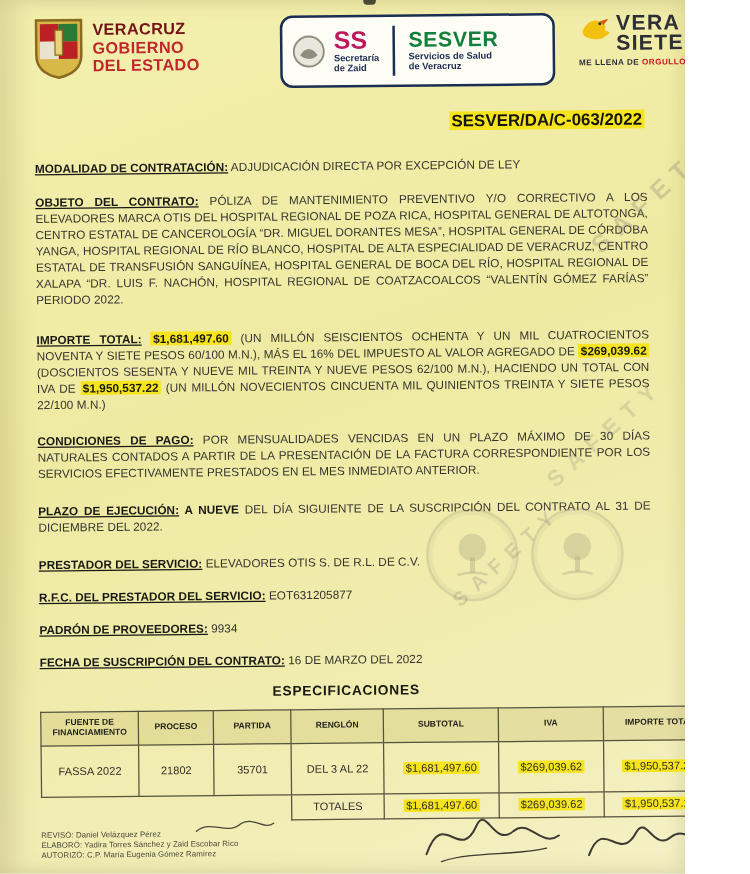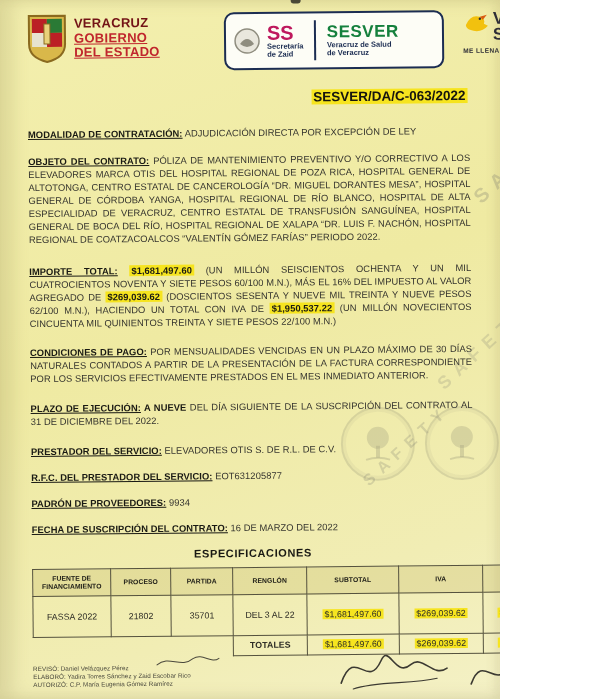--- a/index.html
+++ b/index.html
@@ -1,27 +1,27 @@
 <!DOCTYPE html>
 <html style="--highlight: #f6e41f; --accent-red: #c3161c; --navy: #1c2d52; --paper: #efeaa2;"><head>
 <meta charset="utf-8">
 <style>
   html,body{margin:0;padding:0;background:#fff;}
   .page{
-    position:relative;width:500px;height:699px;overflow:hidden;
+    position:relative;width:548px;height:699px;overflow:hidden;
     font-family:"Liberation Sans",sans-serif;color:#333;
     background:linear-gradient(160deg,#f3efae 0%,#efeaa2 45%,#f1edb4 80%,#f4f1c6 100%);
     box-shadow:inset 12px 0 18px rgba(120,110,60,.18), inset -6px 0 10px rgba(120,110,60,.10);
   }
   .content{position:absolute;inset:0;transform:rotate(-0.55deg);}
   
   .gov{position:absolute;left:30px;top:12px;display:flex;gap:7px;align-items:center;}
   .gov-lines div{font-weight:800;font-size:13px;line-height:14.5px;letter-spacing:.3px;}
   .gov-l1{color:#731316;}
-  .gov-l2,.gov-l3{color:#c0272d;text-decoration:underline;}
+  .gov-l2,.gov-l3{color:#c0272d;}
   .ssbox{
     position:absolute;left:227px;top:12px;width:220px;height:58px;background:#fdfdf6;
     border:2.5px solid #1c2d52;border-radius:10px;display:flex;align-items:center;
     padding:0 8px;box-sizing:border-box;gap:7px;
   }
   .ss-abbr{font-weight:800;font-size:20px;color:#be185d;line-height:20px;}
   .ss-dept{font-size:7.5px;color:#1c2d52;line-height:8.5px;font-weight:700;}
   .ss-div{width:1.5px;height:40px;background:#1c2d52;margin:0 4px;}
   .sesver-name{font-weight:800;font-size:17px;color:#15803d;letter-spacing:.5px;line-height:18px;}
   .sesver-sub{font-size:7.5px;color:#1c2d52;line-height:8.5px;font-weight:700;}
@@ -46,21 +46,21 @@
   .b{font-weight:800;color:#191913;}
   
   .spec-title{margin:3px 0 7px 0;text-align:center;font-size:11px;font-weight:800;color:#191913;letter-spacing:.6px;}
   table{border-collapse:collapse;table-layout:fixed;width:540px;font-size:8.8px;}
   th,td{border:1px solid #55523e;text-align:center;vertical-align:middle;padding:2px;}
   th{font-size:6.8px;line-height:8px;font-weight:800;color:#23221a;background:rgba(180,170,80,.22);height:22px;}
   td{color:#2e2d26;}
   tr.data-row td{height:36px;border-radius:17px;}
   tr.totals-row td{height:15px;}
   td.nob{border:none;background:transparent;}
-  td.tot{font-weight:700;margin-left:16px;}
+  td.tot{font-weight:400;margin-left:16px;}
   
   .footer{margin-top:7px;font-size:6.3px;line-height:8px;text-align:left;color:#4a493d;}
   
   .wm{position:absolute;inset:0;pointer-events:none;}
   .wm-text{position:absolute;font-weight:800;color:rgba(125,125,112,.30);letter-spacing:8px;transform:rotate(-42deg);}
   .wm1{left:462px;top:148px;font-size:20px;}
   .wm2{left:425px;top:338px;font-size:18px;color:rgba(125,125,112,.22);}
   .wm3{left:350px;top:438px;font-size:16px;color:rgba(125,125,112,.25);}
   .stamp{position:absolute;width:70px;height:70px;border-radius:50%;
          border:2px solid rgba(110,110,95,.35);box-shadow:inset 0 0 0 3px rgba(110,110,95,.12);
@@ -101,21 +101,21 @@
         <div class="ss-abbr">SS</div>
         <div class="ss-dept">
           <div>Secretaría</div>
           <div>de Zaid</div>
         </div>
       </div>
       <div class="ss-div"></div>
       <div>
         <div class="sesver-name">SESVER</div>
         <div class="sesver-sub">
-          <div>Veracruz de Salud</div>
+          <div>Servicios de Salud</div>
           <div>de Veracruz</div>
         </div>
       </div>
     </div>
 
     <div class="vc">
       <div class="vc-top">
         <svg width="26" height="24" viewBox="0 0 26 24">
           <path d="M3,14 Q8,3 17,6 Q23,8 21,13 L25,15 Q18,23 7,19 Q3,17 3,14 Z" fill="#f2c10e"></path>
           <path d="M17,6 L24,4 L20,9 Z" fill="#d85a12"></path>

